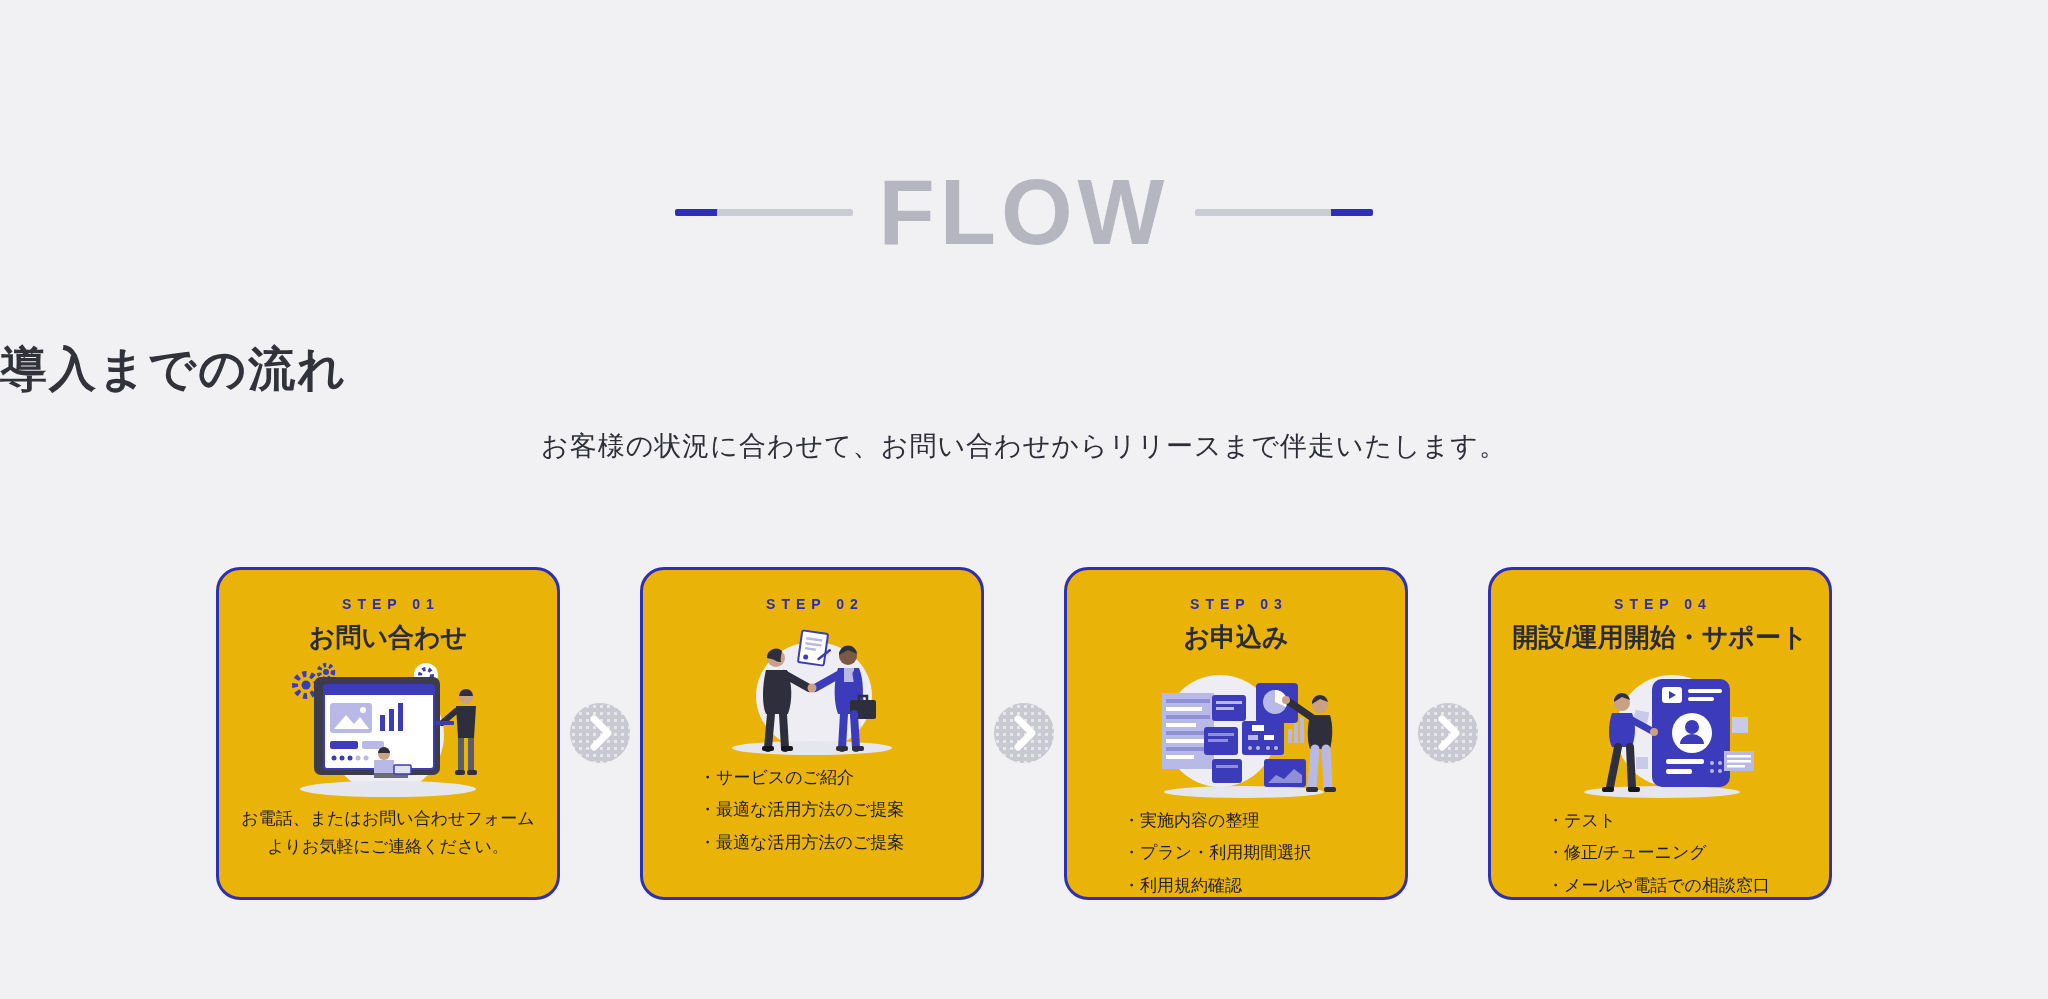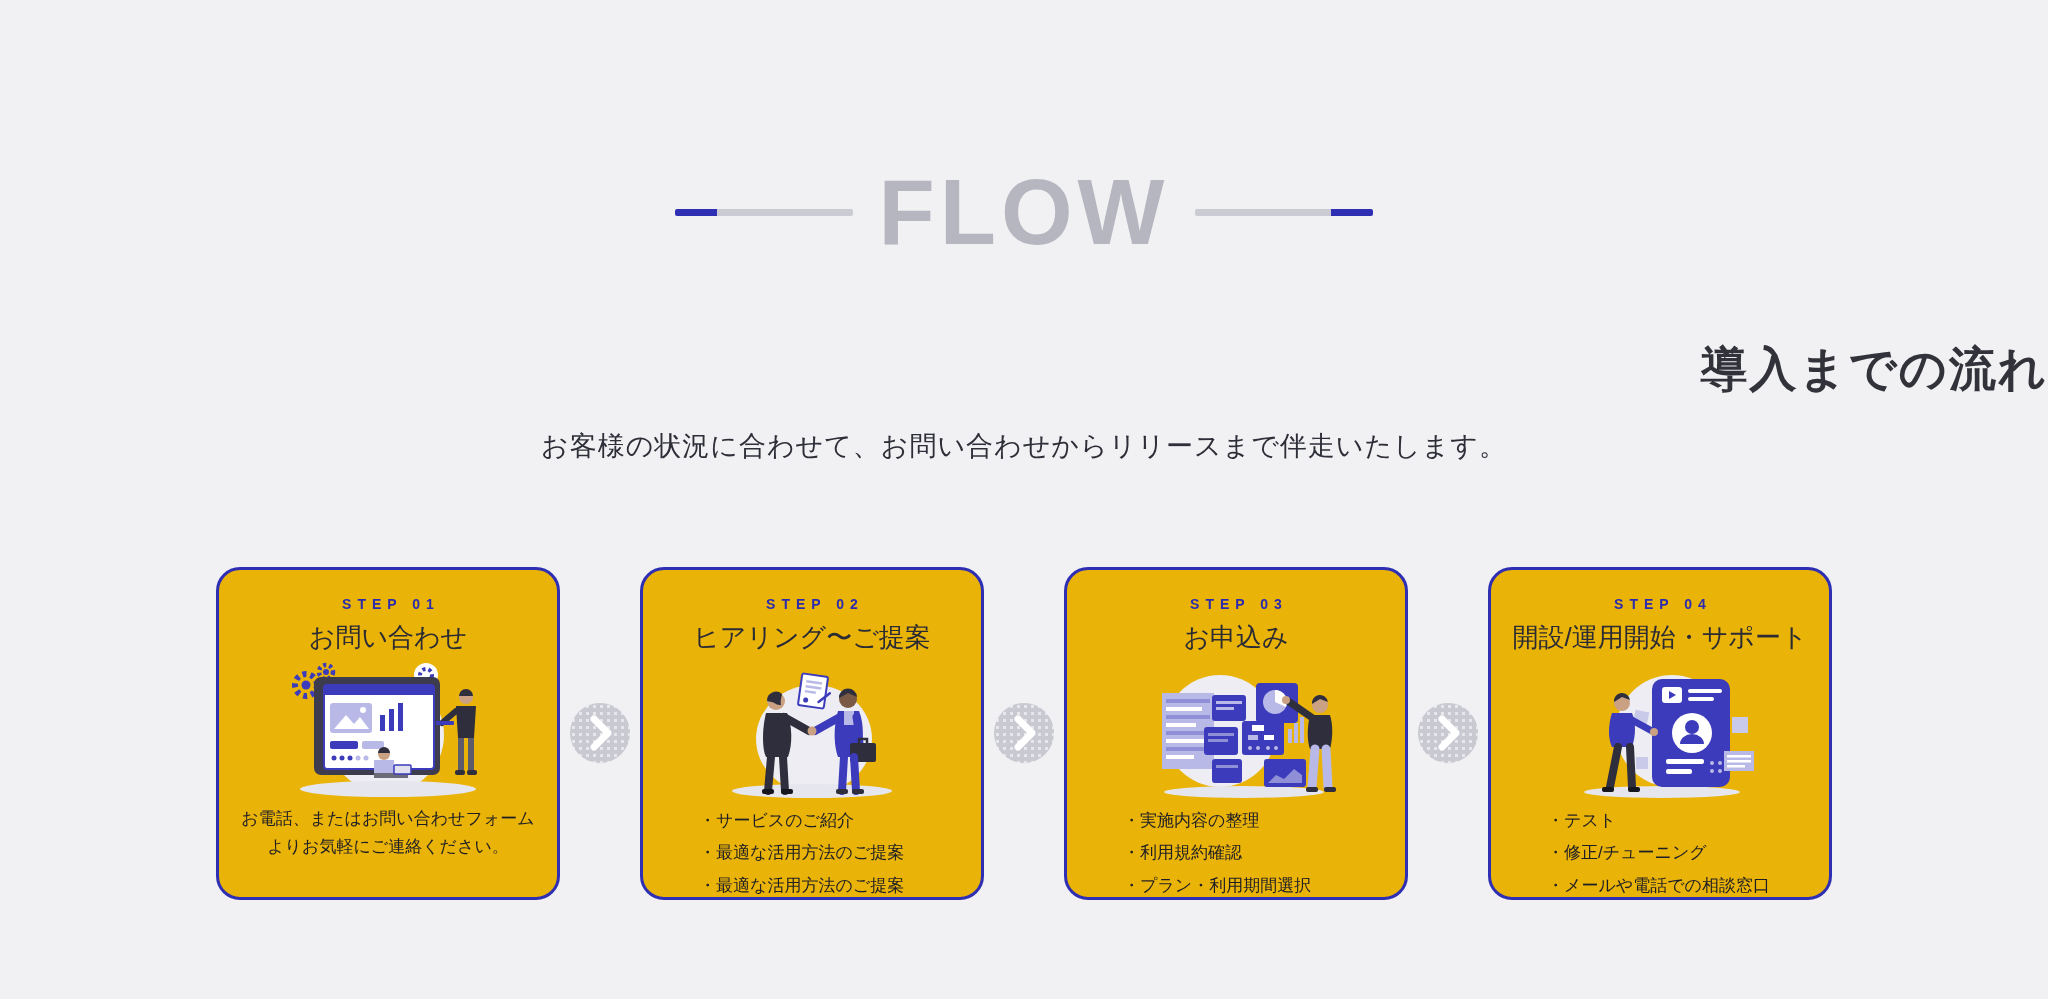--- a/index.html
+++ b/index.html
@@ -22,21 +22,21 @@
   .flow-line.left  { background: linear-gradient(90deg, #2f2fb3 0px, #2f2fb3 42px, #cbcbd4 42px, #cbcbd4 100%); }
   .flow-line.right { background: linear-gradient(90deg, #cbcbd4 0px, #cbcbd4 136px, #2f2fb3 136px, #2f2fb3 100%); }
   .flow-label {
     font-size: 92px; line-height: 1; font-weight: 800;
     letter-spacing: 5px; color: #b6b6c0;
   }
 
   
   .section-title {
     position: absolute; top: 338px; left: 0; right: 0;
-    text-align: right;
+    text-align: left;
     font-size: 47px; font-weight: 800; letter-spacing: 2px;
     color: #32323a;
   }
   .section-subtitle {
     position: absolute; top: 428px; left: 0; right: 0;
     text-align: center;
     font-size: 27px; font-weight: 500; letter-spacing: 1px;
     color: #2e2e38;
   }
 
@@ -55,21 +55,21 @@
     flex: 0 0 auto;
   }
   .step-label {
     text-align: center;
     font-size: 14px; font-weight: 700;
     letter-spacing: 6px; text-indent: 6px;
     color: #2b2bb0;
   }
   .step-title {
     text-align: center;
-    font-size: 26px; font-weight: 400;
+    font-size: 26px; font-weight: 700;
     color: #2b2b33;
     margin-top: 8px;
     white-space: nowrap;
     letter-spacing: 0px;
   }
   .step-illustration {
     height: 142px; margin-top: 4px;
     display: flex; align-items: center; justify-content: center;
   }
   .step-lines {
@@ -160,21 +160,20 @@
         </svg>
       </div>
       <div class="step-lines center">
         <div>お電話、またはお問い合わせフォーム</div>
         <div>よりお気軽にご連絡ください。</div>
       </div>
     </div>
 
     <div class="step-card">
       <div class="step-label">STEP 02</div>
-      <div class="step-title">ヒアリング〜ご提案</div>
       <div class="step-illustration">
         <svg width="240" height="142" viewBox="0 0 240 142">
           <ellipse cx="122" cy="80" rx="58" ry="54" fill="#ededf3"></ellipse>
           <ellipse cx="120" cy="132" rx="80" ry="7" fill="#e6e6ee"></ellipse>
 
           <g transform="rotate(8 121 32)">
             <rect x="108" y="16" width="26" height="32" rx="2" fill="#ffffff" stroke="#3b3bbc" stroke-width="2"></rect>
             <rect x="113" y="22" width="16" height="2.5" fill="#b9b9e8"></rect>
             <rect x="113" y="27" width="16" height="2.5" fill="#b9b9e8"></rect>
             <rect x="113" y="32" width="11" height="2.5" fill="#b9b9e8"></rect>
@@ -268,22 +267,22 @@
           <path d="M198,60 L172,42" stroke="#2e2e3c" stroke-width="7" stroke-linecap="round"></path>
           <circle cx="170" cy="41" r="4" fill="#caa183"></circle>
           <path d="M199,90 l-3,38" stroke="#b9b9e8" stroke-width="9" stroke-linecap="round"></path>
           <path d="M210,90 l2,38" stroke="#b9b9e8" stroke-width="9" stroke-linecap="round"></path>
           <rect x="190" y="128" width="12" height="5" rx="2" fill="#2e2e3c"></rect>
           <rect x="208" y="128" width="12" height="5" rx="2" fill="#2e2e3c"></rect>
         </svg>
       </div>
       <div class="step-lines left">
         <div>・実施内容の整理</div>
+        <div>・プラン・利用期間選択</div>
         <div>・利用規約確認</div>
-        <div>・プラン・利用期間選択</div>
       </div>
     </div>
 
     <div class="step-card">
       <div class="step-label">STEP 04</div>
       <div class="step-title">開設/運用開始・サポート</div>
       <div class="step-illustration">
         <svg width="240" height="142" viewBox="0 0 240 142">
           <circle cx="132" cy="72" r="56" fill="#ededf3"></circle>
           <ellipse cx="122" cy="133" rx="78" ry="6" fill="#e6e6ee"></ellipse>

